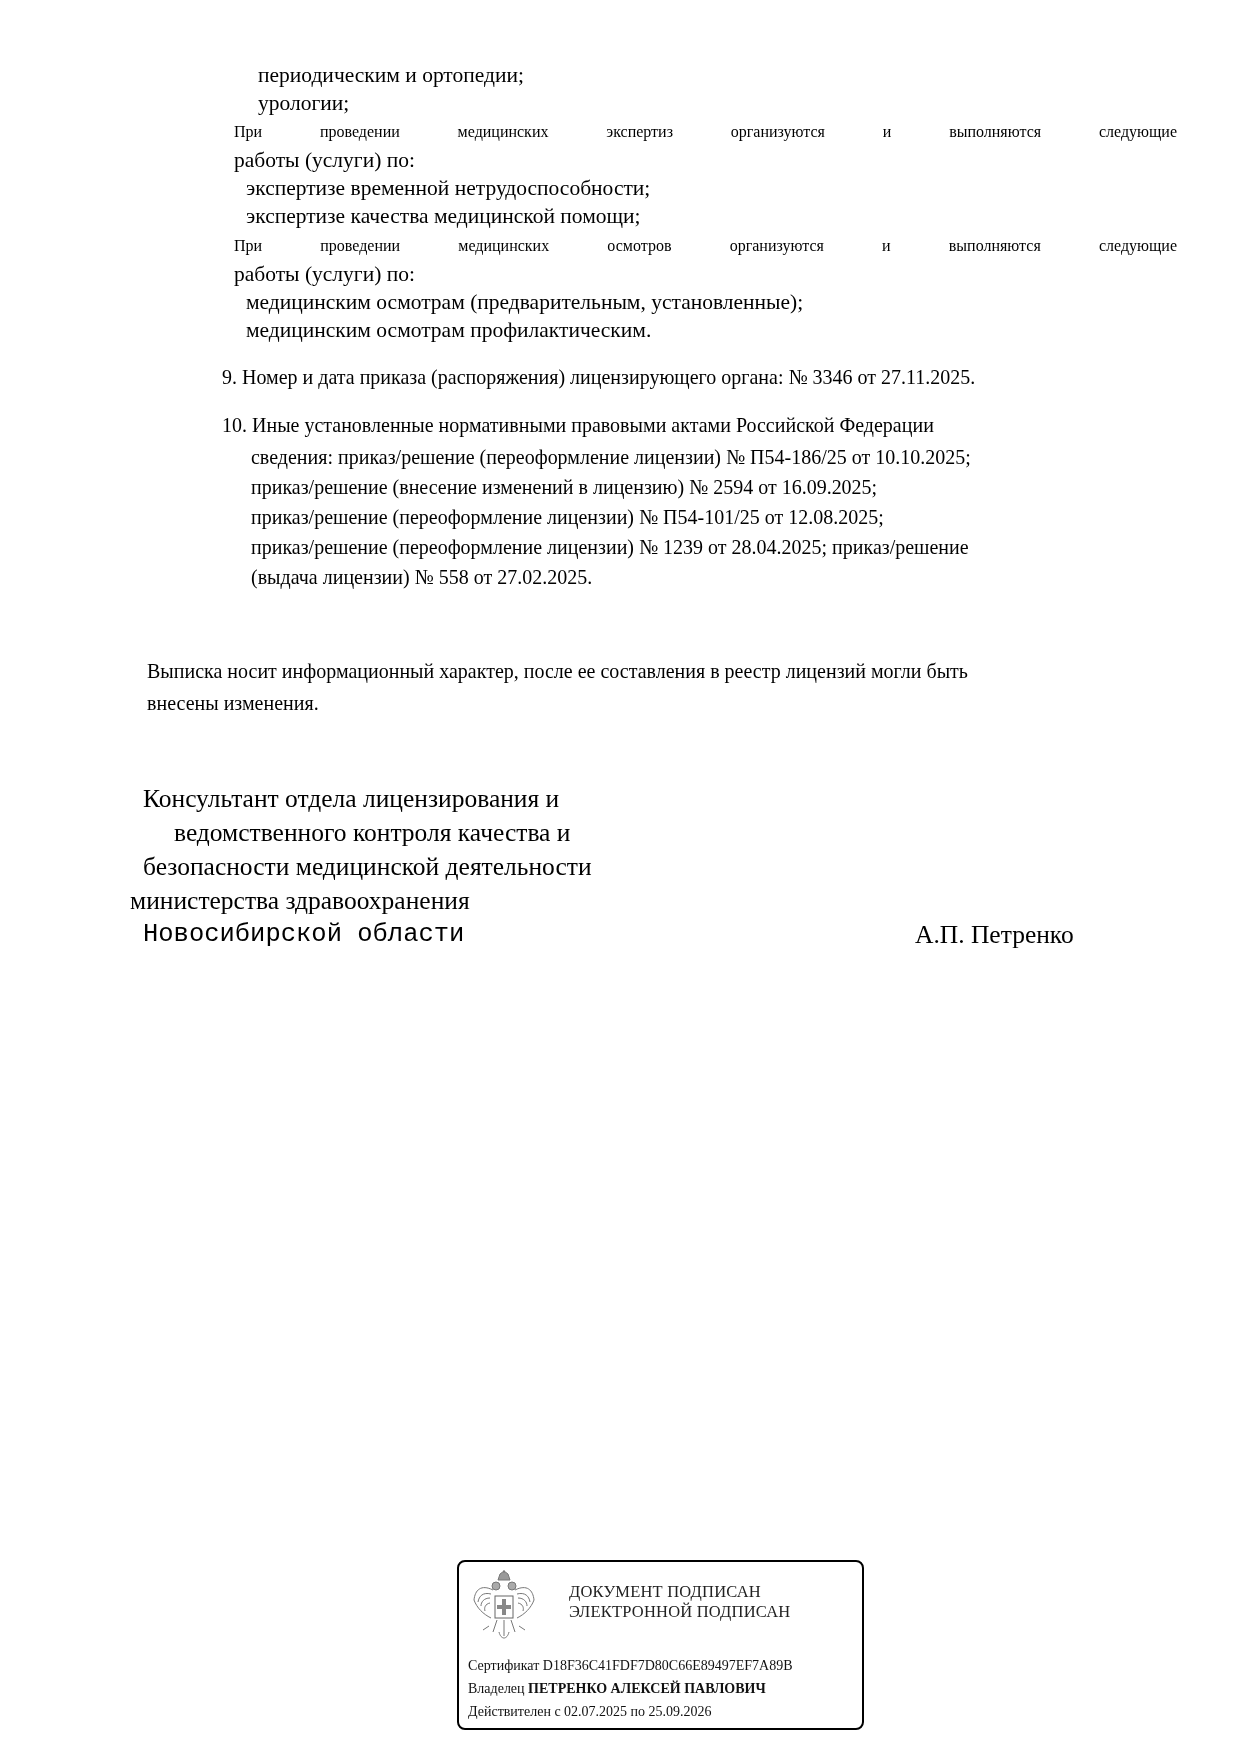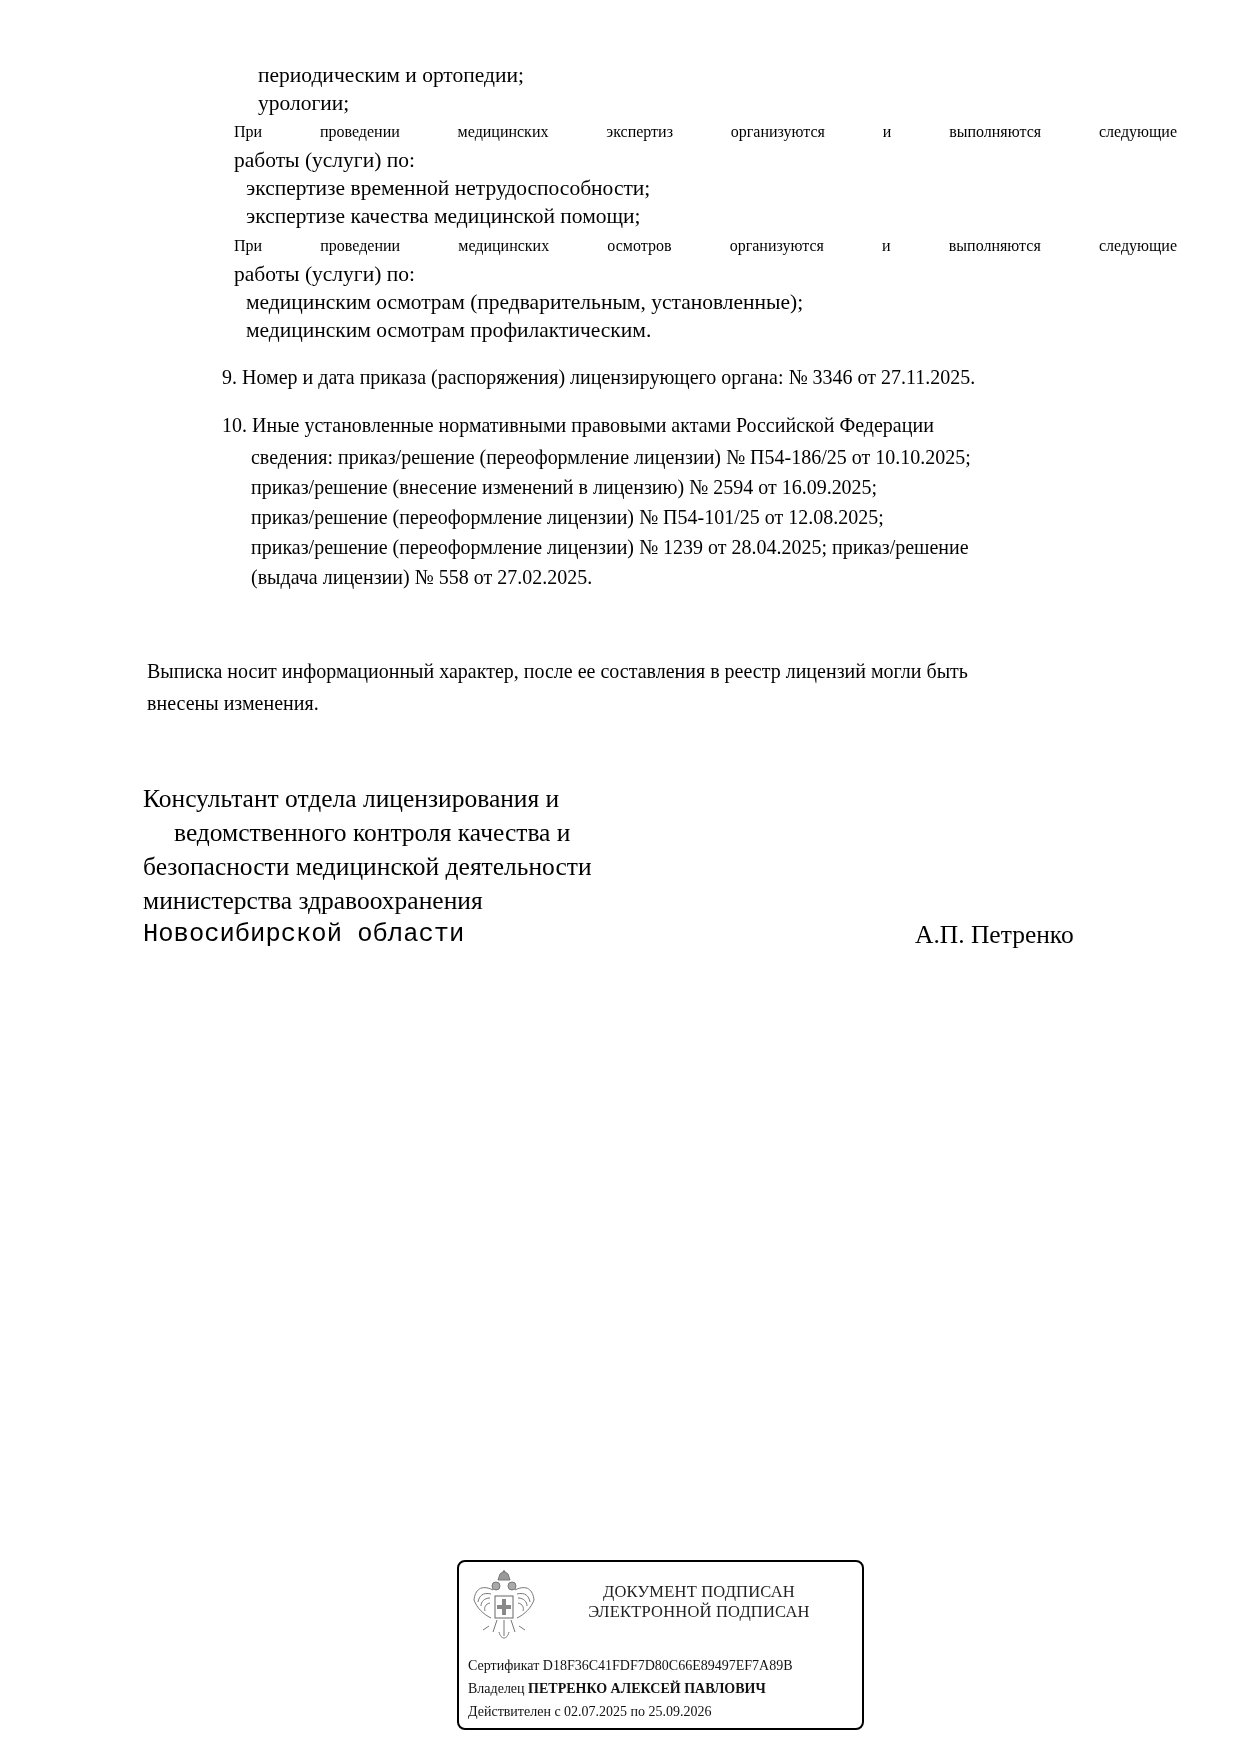--- a/index.html
+++ b/index.html
@@ -5,21 +5,21 @@
   html, body { margin:0; padding:0; background:#ffffff; }
   body { width:1241px; height:1754px; position:relative; overflow:hidden; color:#000; }
   .serif { font-family: "Liberation Serif", "DejaVu Serif", serif; }
   .line { position:absolute; white-space:nowrap; font-size:21.5px; line-height:26px; }
   .justify { position:absolute; font-size:16px; line-height:26px; text-align:justify; text-align-last:justify; white-space:nowrap; }
   .sig { position:absolute; font-size:25.5px; line-height:34px; white-space:nowrap; }
   .stamp {
     position:absolute; left:457px; top:1560px; width:403px; height:166px;
     border:2.5px solid #000; border-radius:8px; background:#fff;
   }
-  .stamp .title { position:absolute; left:110px; top:20px; width:260px; text-align:center; font-size:16.5px; line-height:20px; color:#222; letter-spacing:0.2px; }
+  .stamp .title { position:absolute; left:110px; top:20px; width:260px; font-size:16.5px; line-height:20px; color:#222; letter-spacing:0.2px; }
   .stamp .row { position:absolute; left:9px; font-size:14px; line-height:16px; white-space:nowrap; color:#111; }
   .stamp .row b { font-weight:bold; }
   .emblem { position:absolute; left:12px; top:8px; width:66px; height:76px; }
 </style>
 </head>
 <body class="serif">
 
 <div class="line" style="left:258px; top:62px;">периодическим и ортопедии;</div>
 <div class="line" style="left:258px; top:90px;">урологии;</div>
 
@@ -41,21 +41,21 @@
 <div class="line" style="left:251px; top:504px; transform:scaleX(0.93); transform-origin:left top;">приказ/решение (переоформление лицензии) № П54-101/25 от 12.08.2025;</div>
 <div class="line" style="left:251px; top:534px; transform:scaleX(0.93); transform-origin:left top;">приказ/решение (переоформление лицензии) № 1239 от 28.04.2025; приказ/решение</div>
 <div class="line" style="left:251px; top:564px; transform:scaleX(0.93); transform-origin:left top;">(выдача лицензии) № 558 от 27.02.2025.</div>
 
 <div class="line" style="left:147px; top:658px; transform:scaleX(0.93); transform-origin:left top;">Выписка носит информационный характер, после ее составления в реестр лицензий могли быть</div>
 <div class="line" style="left:147px; top:690px; transform:scaleX(0.93); transform-origin:left top;">внесены изменения.</div>
 
 <div class="sig" style="left:143px; top:782px;text-align:center;">Консультант отдела лицензирования и</div>
 <div class="sig" style="left:143px; top:816px;margin-left:31px;">ведомственного контроля качества и</div>
 <div class="sig" style="left:143px; top:850px;">безопасности медицинской деятельности</div>
-<div class="sig" style="left:143px; top:884px;">министерства здравоохранения</div>
+<div class="sig" style="left:130px; top:884px;">министерства здравоохранения</div>
 <div class="sig" style="left:143px; top:918px;font-family:Liberation Mono, monospace;">Новосибирской области</div>
 <div class="sig" style="left:915px; top:918px;">А.П. Петренко</div>
 
 <div class="stamp">
   <svg class="emblem" viewBox="0 0 66 76">
     <g fill="none" stroke="#777" stroke-width="1">
 
       <path d="M27 10 L29 4 L33 1 L37 4 L39 10 Z" fill="#999"></path>
       <line x1="33" y1="0" x2="33" y2="3"></line>
 

